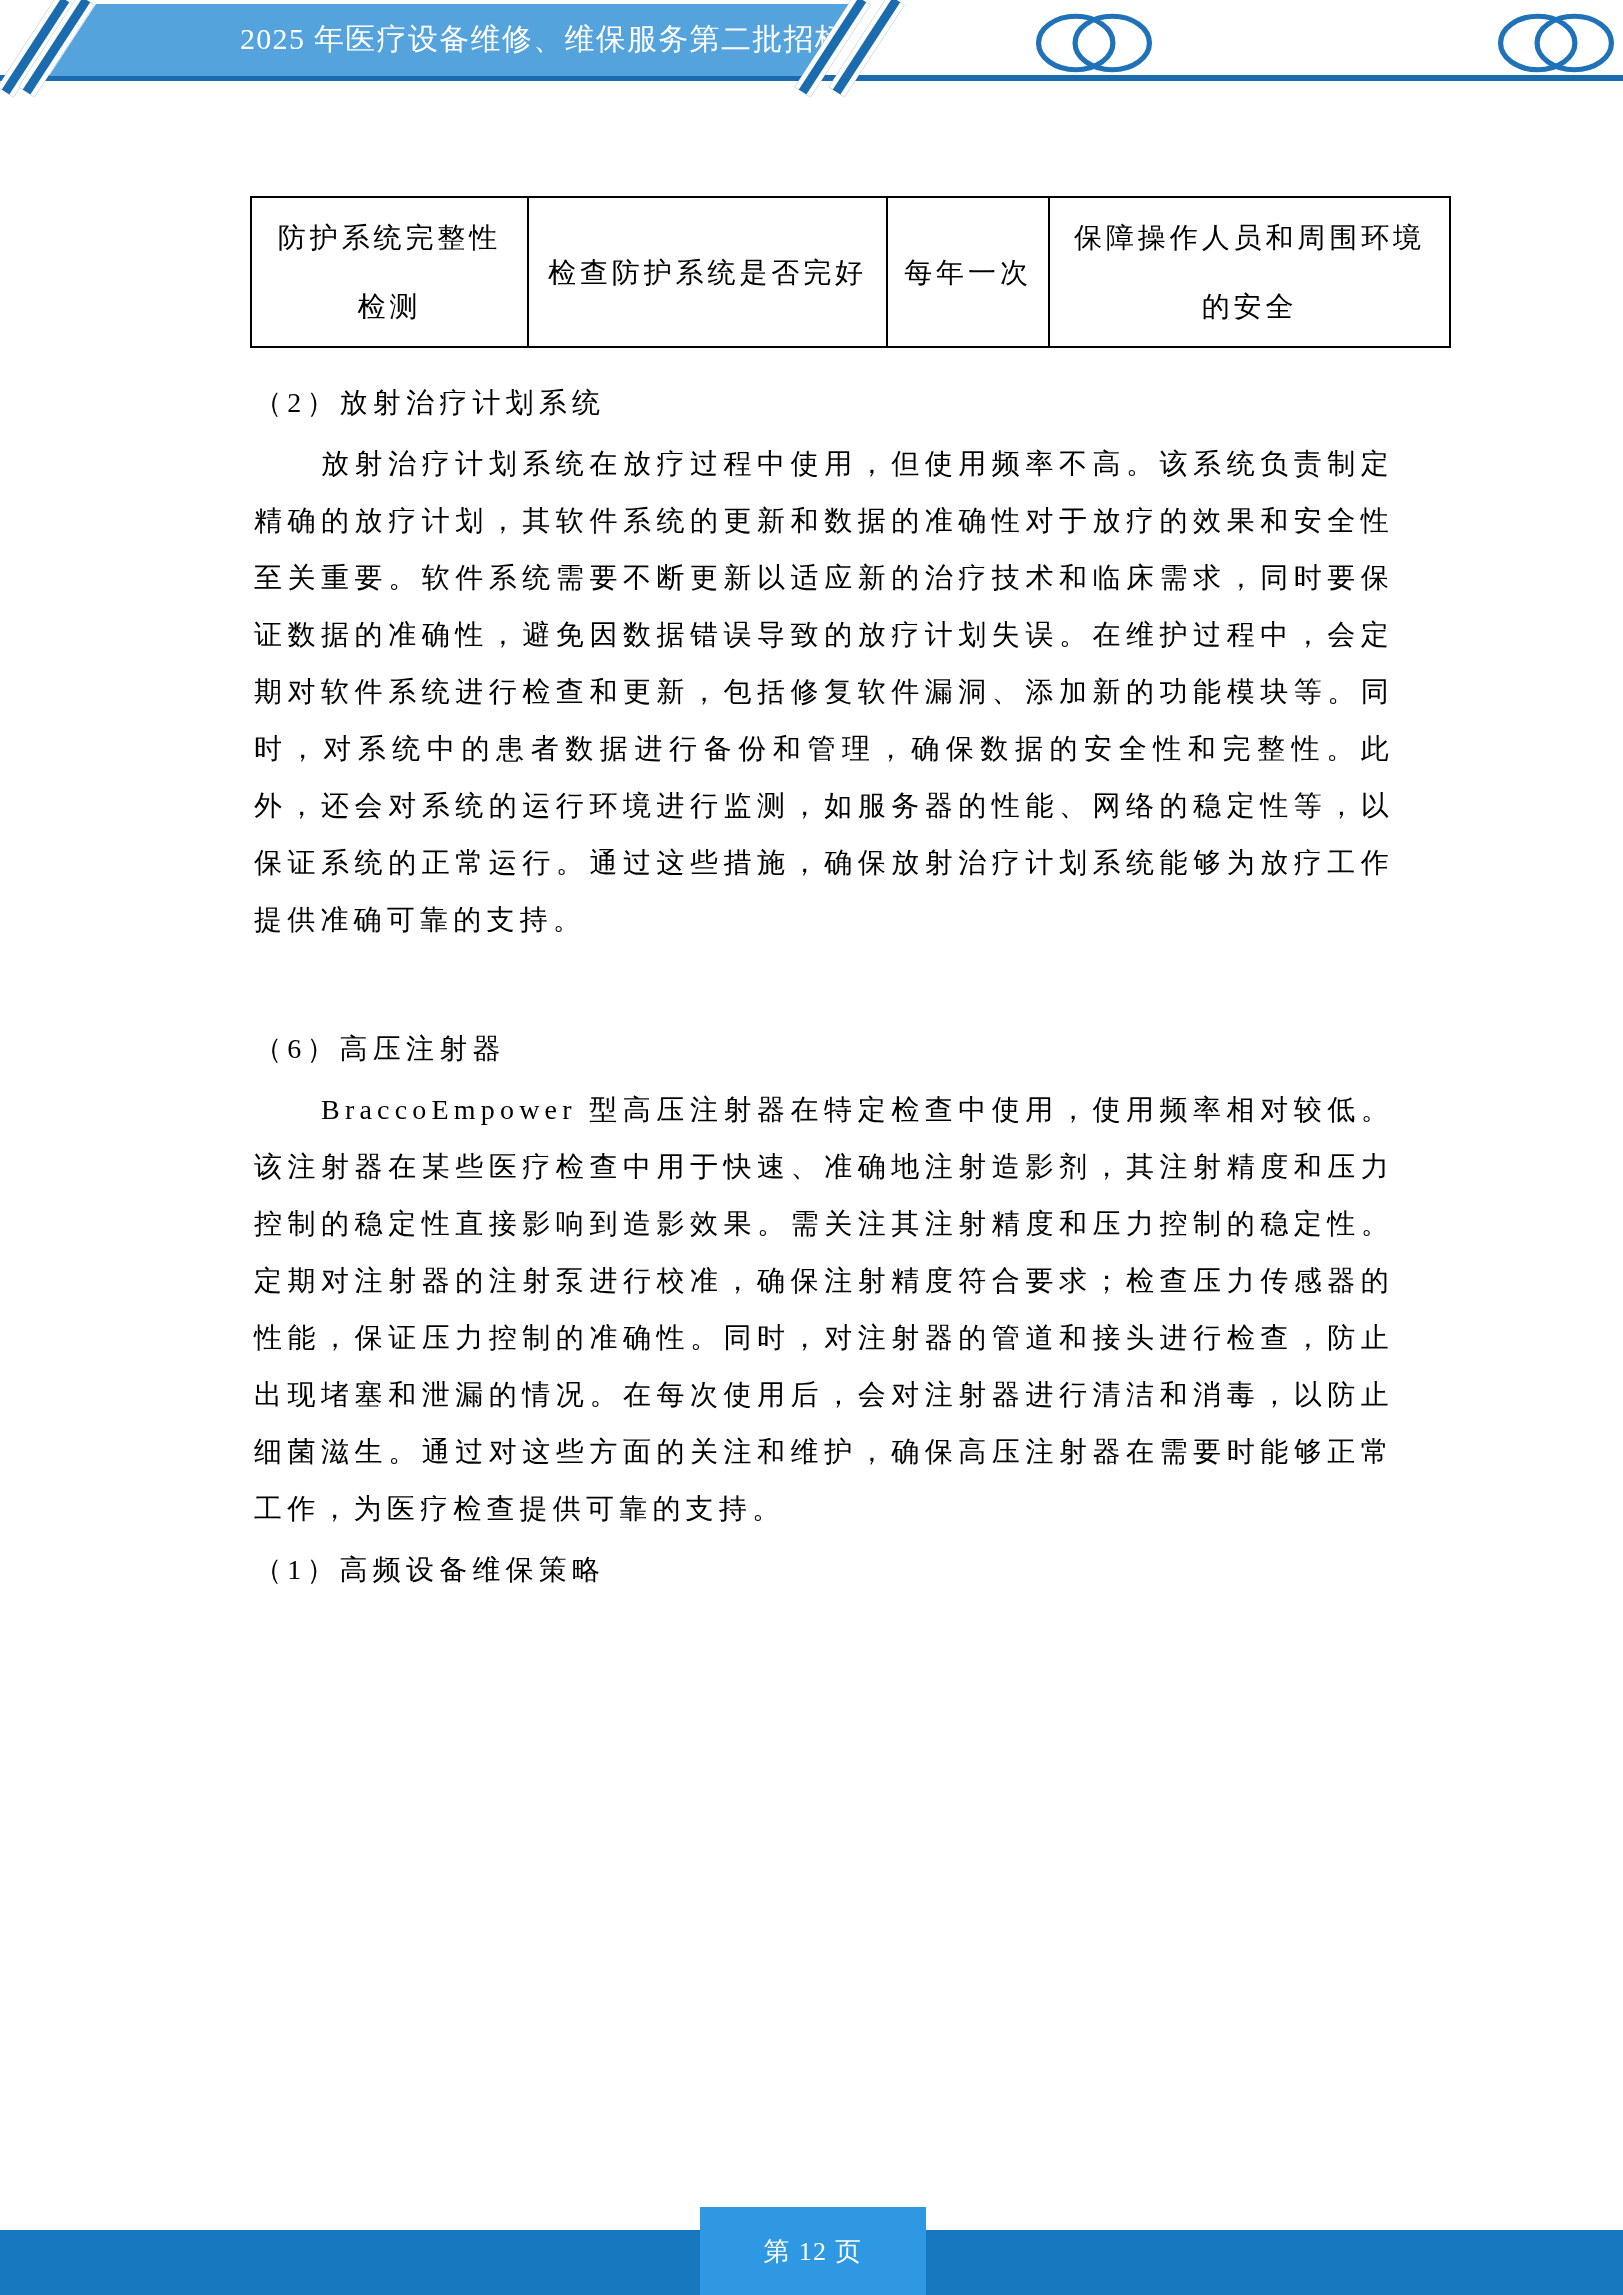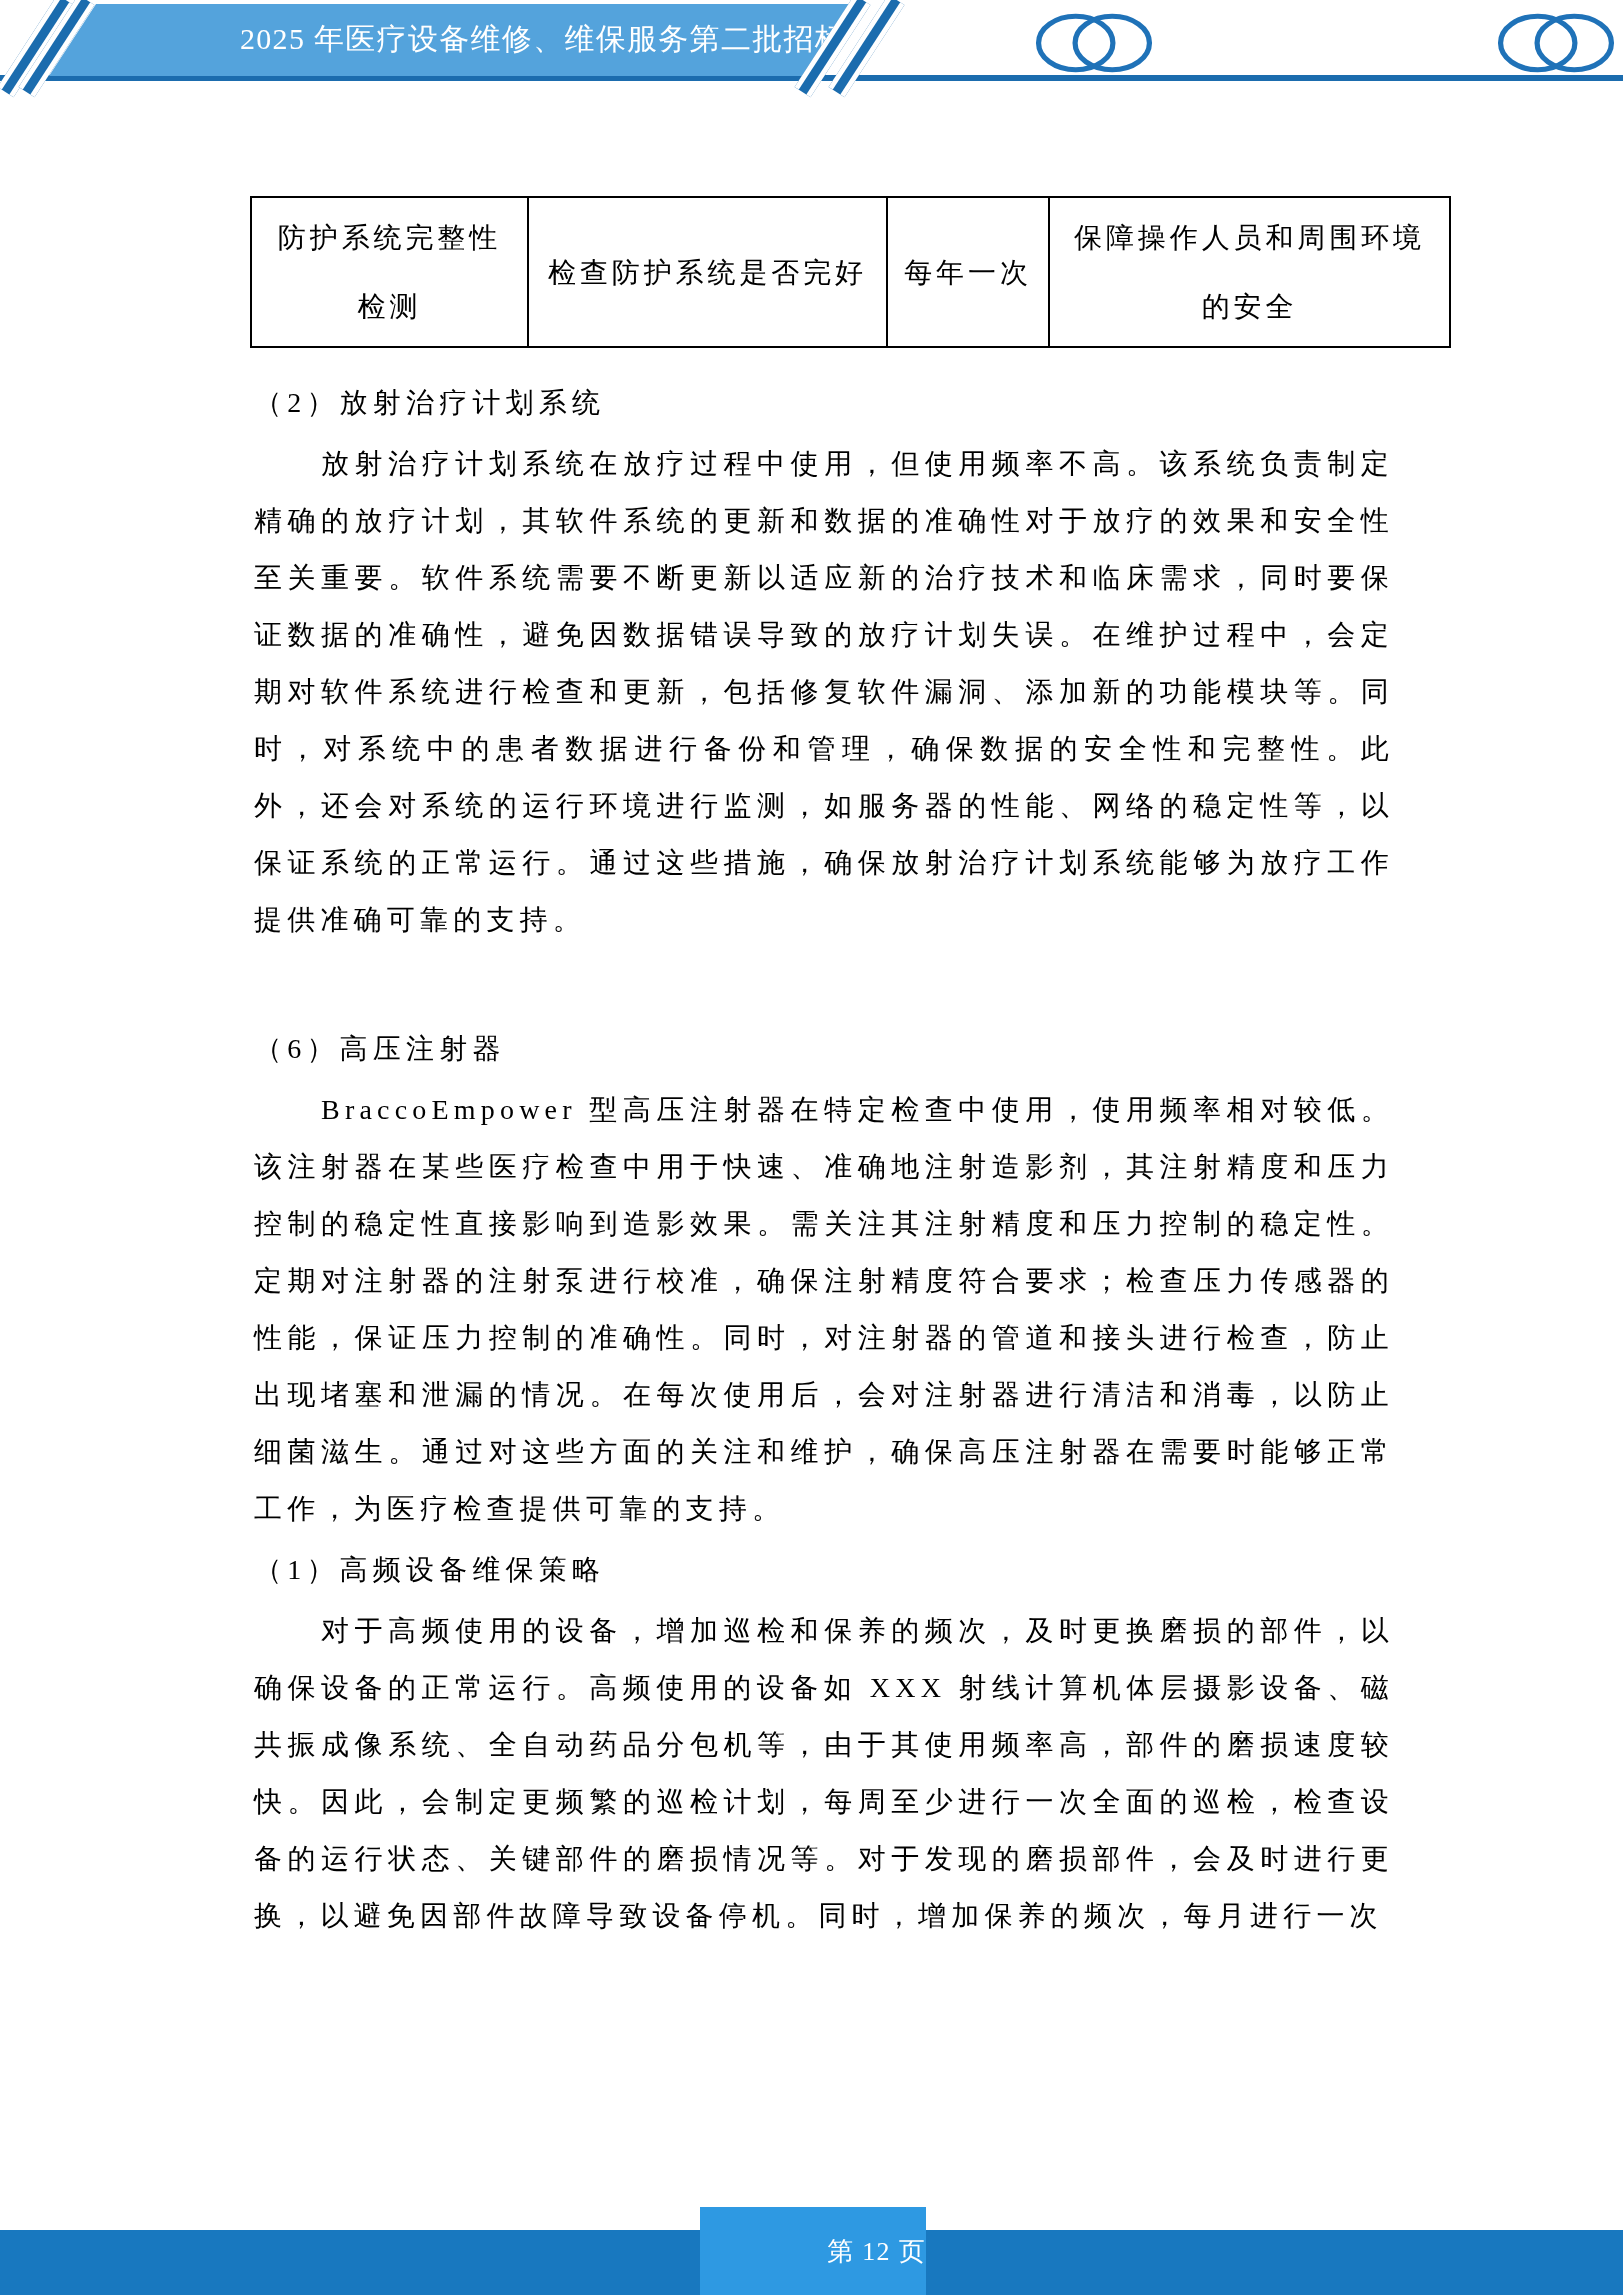--- a/index.html
+++ b/index.html
@@ -73,21 +73,21 @@
   td.c4{width:386px;}
 
   
   .footer-band{
     position:absolute;left:0;top:2230px;width:1623px;height:65px;
     background:#1878bf;
   }
   .footer-box{
     position:absolute;left:700px;top:2207px;width:226px;height:89px;
     background:#2e99e2;
-    display:flex;align-items:center;justify-content:flex-end;
+    display:flex;align-items:center;justify-content:center;
   }
   .footer-page{
     color:#ffffff;font-size:26px;letter-spacing:1.3px;white-space:nowrap;
   }
 </style>
 </head>
 <body>
 
 <div class="page">
 
@@ -126,21 +126,20 @@
       </tbody>
     </table>
 
     <p class="h2">（2）放射治疗计划系统</p>
     <p class="para">放射治疗计划系统在放疗过程中使用，但使用频率不高。该系统负责制定精确的放疗计划，其软件系统的更新和数据的准确性对于放疗的效果和安全性至关重要。软件系统需要不断更新以适应新的治疗技术和临床需求，同时要保证数据的准确性，避免因数据错误导致的放疗计划失误。在维护过程中，会定期对软件系统进行检查和更新，包括修复软件漏洞、添加新的功能模块等。同时，对系统中的患者数据进行备份和管理，确保数据的安全性和完整性。此外，还会对系统的运行环境进行监测，如服务器的性能、网络的稳定性等，以保证系统的正常运行。通过这些措施，确保放射治疗计划系统能够为放疗工作提供准确可靠的支持。</p>
 
     <p class="h3">（6）高压注射器</p>
     <p class="para">BraccoEmpower 型高压注射器在特定检查中使用，使用频率相对较低。该注射器在某些医疗检查中用于快速、准确地注射造影剂，其注射精度和压力控制的稳定性直接影响到造影效果。需关注其注射精度和压力控制的稳定性。定期对注射器的注射泵进行校准，确保注射精度符合要求；检查压力传感器的性能，保证压力控制的准确性。同时，对注射器的管道和接头进行检查，防止出现堵塞和泄漏的情况。在每次使用后，会对注射器进行清洁和消毒，以防止细菌滋生。通过对这些方面的关注和维护，确保高压注射器在需要时能够正常工作，为医疗检查提供可靠的支持。</p>
 
     <p class="">（1）高频设备维保策略</p>
-    <p class="para">对于高频使用的设备，增加巡检和保养的频次，及时更换磨损的部件，以确保设备的正常运行。高频使用的设备如 XXX 射线计算机体层摄影设备、磁共振成像系统、全自动药品分包机等，由于其使用频率高，部件的磨损速度较快。因此，会制定更频繁的巡检计划，每周至少进行一次全面的巡检，检查设备的运行状态、关键部件的磨损情况等。对于发现的磨损部件，会及时进行更换，以避免因部件故障导致设备停机。同时，增加保养的频次，每月进行一次</p>
 
   </div>
 
   <div class="footer-band"></div>
   <div class="footer-box">
     <span class="footer-page">第 12 页</span>
   </div>
 
 </div>
 

